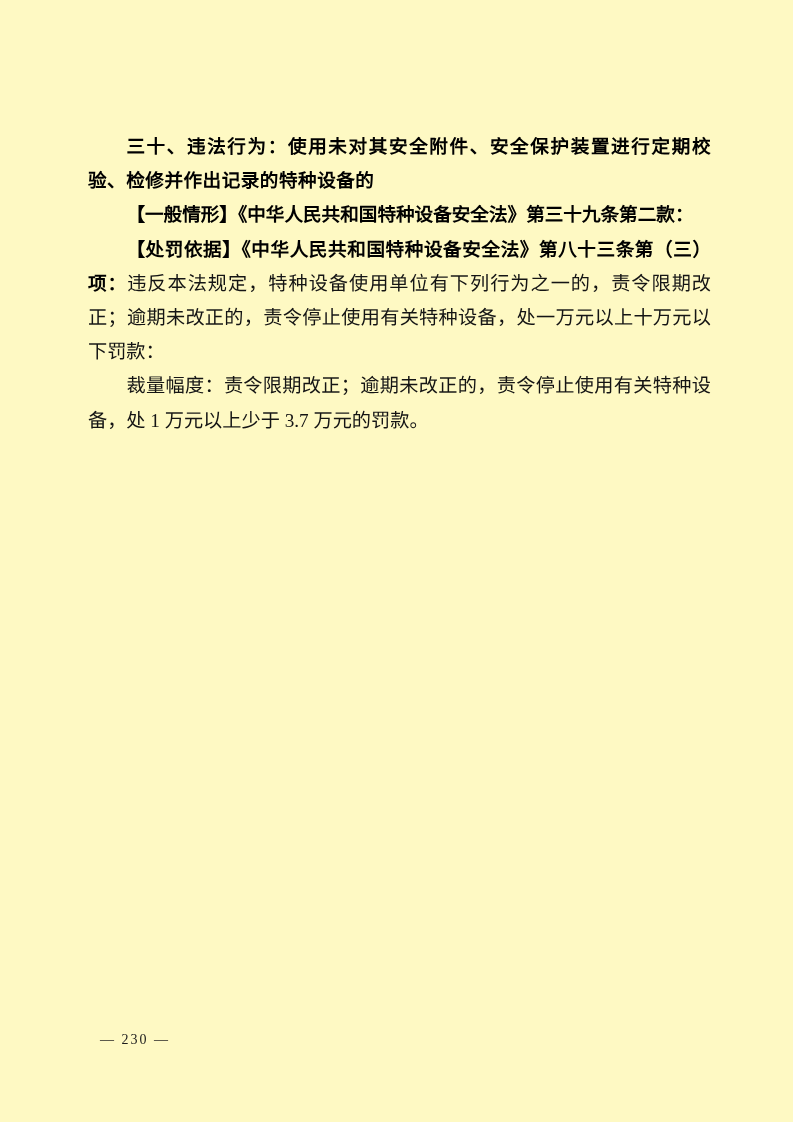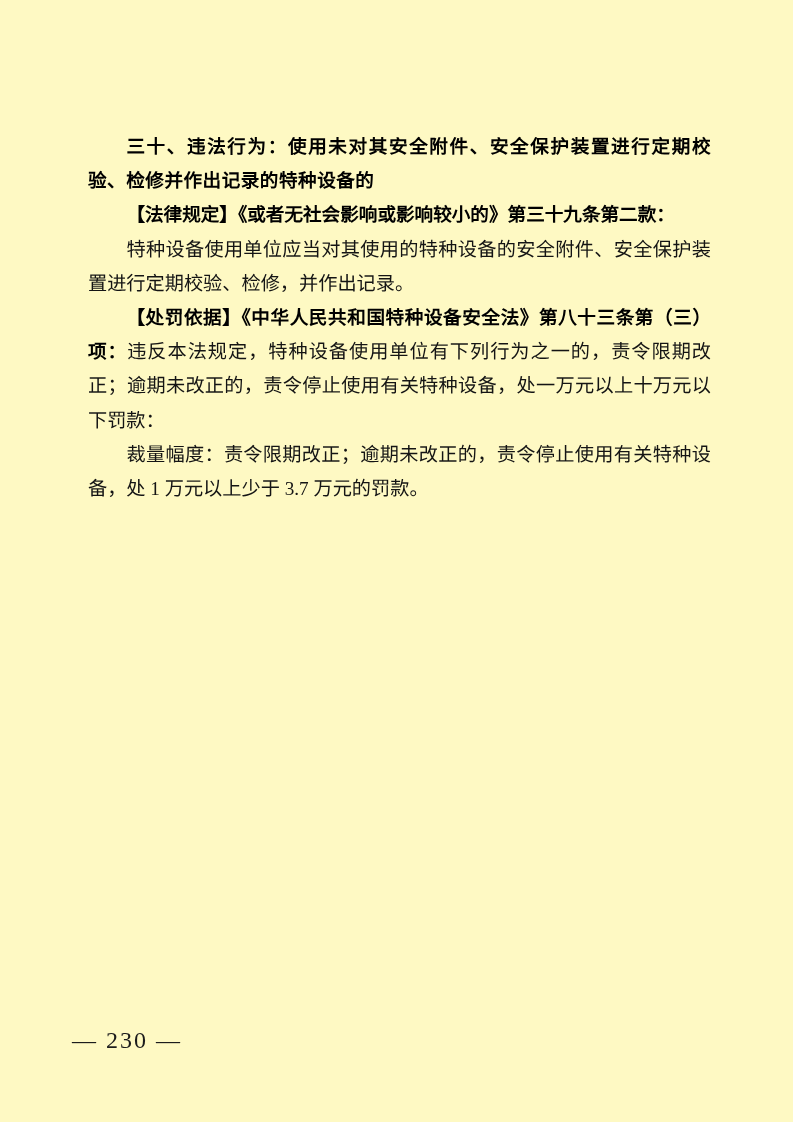--- a/index.html
+++ b/index.html
@@ -47,35 +47,34 @@
   }
   .para.heading .seg {
     font-family: "Liberation Sans", sans-serif;
     font-weight: 700;
     font-size: 18.6px;
     letter-spacing: 0.5px;
     color: #000000;
   }
   .page-footer {
     position: absolute;
-    left: 72px;
+    left: 100px;
     top: 1028px;
-    font-size: 24px;
+    font-size: 14px;
     line-height: 24px;
     color: #1c1c1c;
     letter-spacing: 2px;
     font-family: "Liberation Serif", serif;
     text-align: center;
   }
 </style>
 </head>
 <body>
 
 <div class="a4-page">
   <div class="doc-body">
       <p class="para heading"><span class="seg seg-bold">三十、违法行为：使用未对其安全附件、安全保护装置进行定期校验、检修并作出记录的特种设备的</span></p>
-      <p class="para"><span class="seg seg-bold">【法律规定】《或者无社会影响或影响较小的》第三十九条第二款：</span></p>
-      <p class="para"><span class="seg">特种设备使用单位应当对其使用的特种设备的安全附件、安全保护装置进行定期校验、检修，并作出记录。</span></p>
+      <p class="para"><span class="seg seg-bold">【一般情形】《中华人民共和国特种设备安全法》第三十九条第二款：</span></p>
       <p class="para"><span class="seg seg-bold">【处罚依据】《中华人民共和国特种设备安全法》第八十三条第（三）项：</span><span class="seg">违反本法规定，特种设备使用单位有下列行为之一的，责令限期改正；逾期未改正的，责令停止使用有关特种设备，处一万元以上十万元以下罚款：</span></p>
       <p class="para"><span class="seg">裁量幅度：责令限期改正；逾期未改正的，责令停止使用有关特种设备，处 1 万元以上少于 3.7 万元的罚款。</span></p>
     </div>
   <div class="page-footer">— 230 —</div>
 </div>
 
 </body></html>

